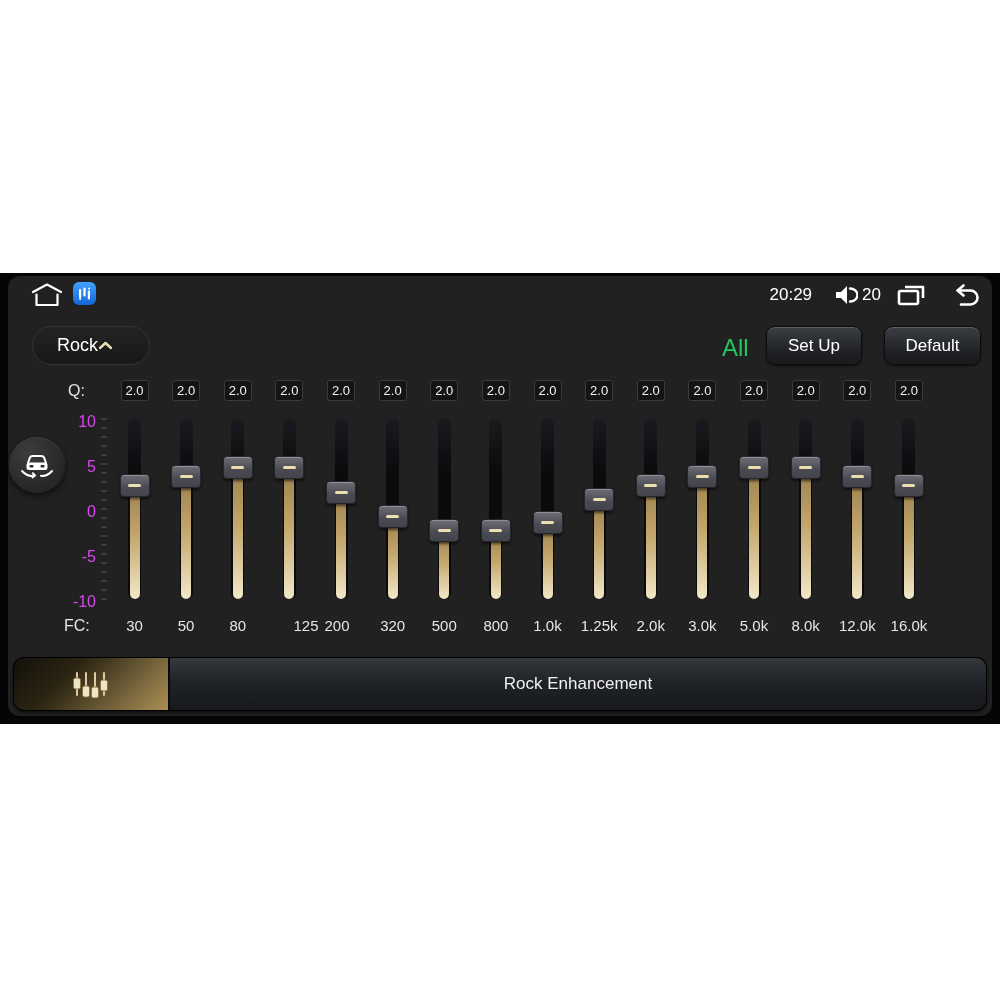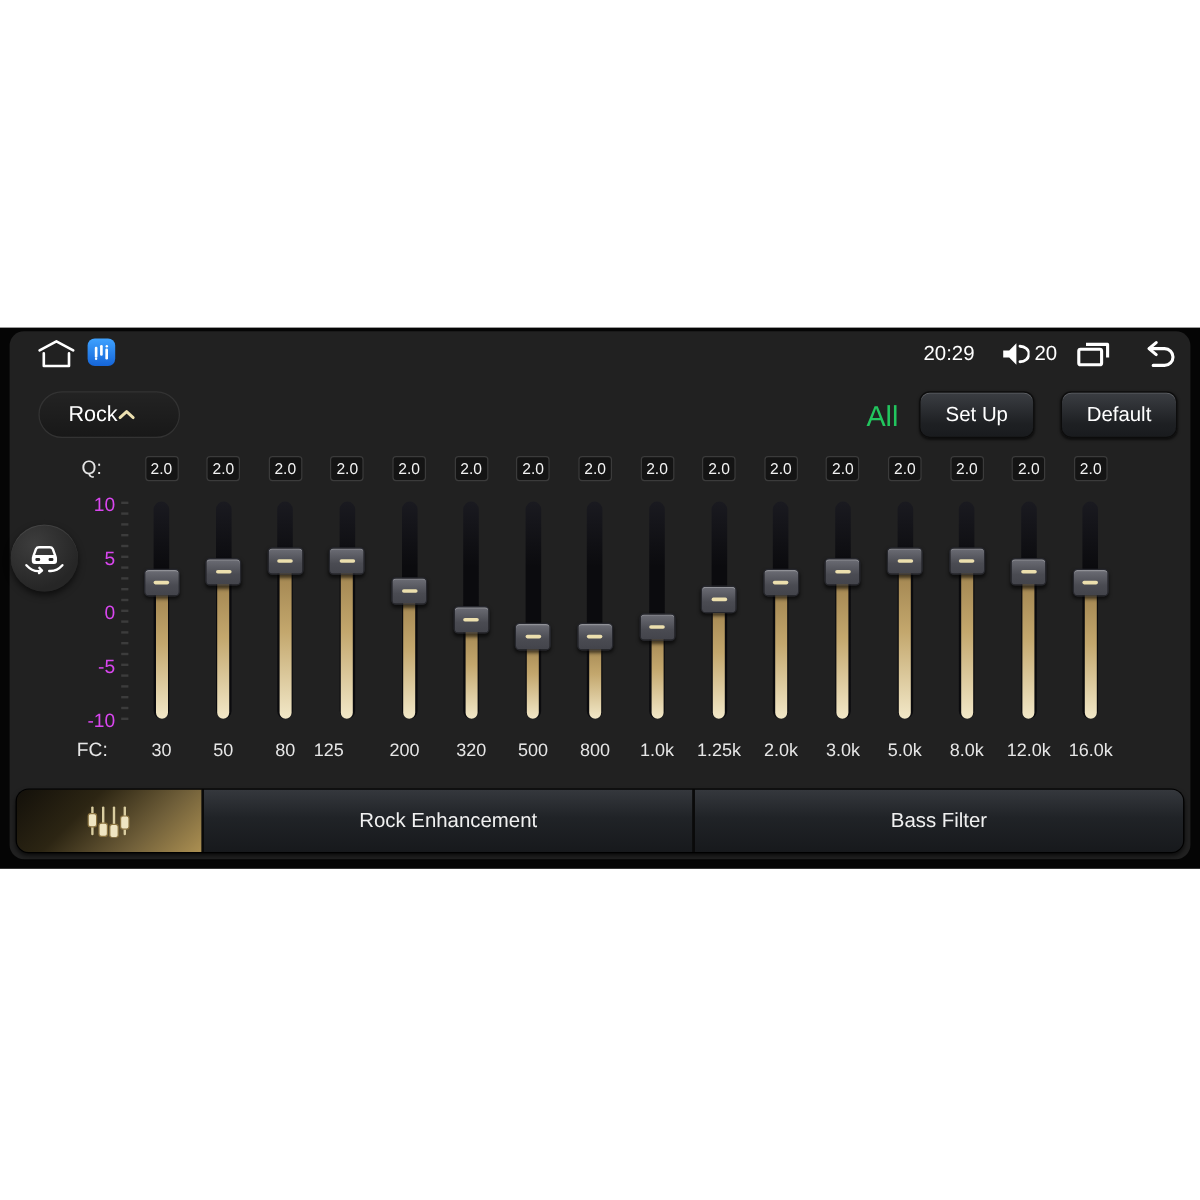--- a/index.html
+++ b/index.html
@@ -187,21 +187,21 @@
       </div>
       <div class="fc-value" style="left: 205.76px;">80</div>
       <div class="qbox" style="left: 275.39px;">2.0</div>
       <div class="slider" style="left: 273.39px;">
         <div class="track-dark"></div>
         <div class="track-gold" style="top: 49px; height: 132px;"></div>
         <div class="thumb" style="top: 37.5px;">
           <div class="thumb-line"></div>
         </div>
       </div>
-      <div class="fc-value" style="left: 242px;">125</div>
+      <div class="fc-value" style="left: 274px;">125</div>
       <div class="qbox" style="left: 327.02px;">2.0</div>
       <div class="slider" style="left: 325.02px;">
         <div class="track-dark"></div>
         <div class="track-gold" style="top: 74.2px; height: 106.8px;"></div>
         <div class="thumb" style="top: 62.7px;">
           <div class="thumb-line"></div>
         </div>
       </div>
       <div class="fc-value" style="left: 305px;">200</div>
       <div class="qbox" style="left: 378.65px;">2.0</div>
@@ -329,17 +329,14 @@
             <rect x="23" y="2" width="2" height="24" rx="1" fill="#d9cda0"></rect>
             <rect x="20.5" y="17" width="7" height="11" rx="2" fill="#efe5c2" stroke="#8a7340"></rect>
             <rect x="32" y="2" width="2" height="24" rx="1" fill="#d9cda0"></rect>
             <rect x="29.5" y="10" width="7" height="11" rx="2" fill="#efe5c2" stroke="#8a7340"></rect>
           </svg>
         </div>
       </div>
       <div class="tab">
         <div class="">Rock Enhancement</div>
       </div>
-      <div class="tab">
-        <div class="">Bass Filter</div>
-      </div>
     </div>
 </div>
 
 </body></html>

